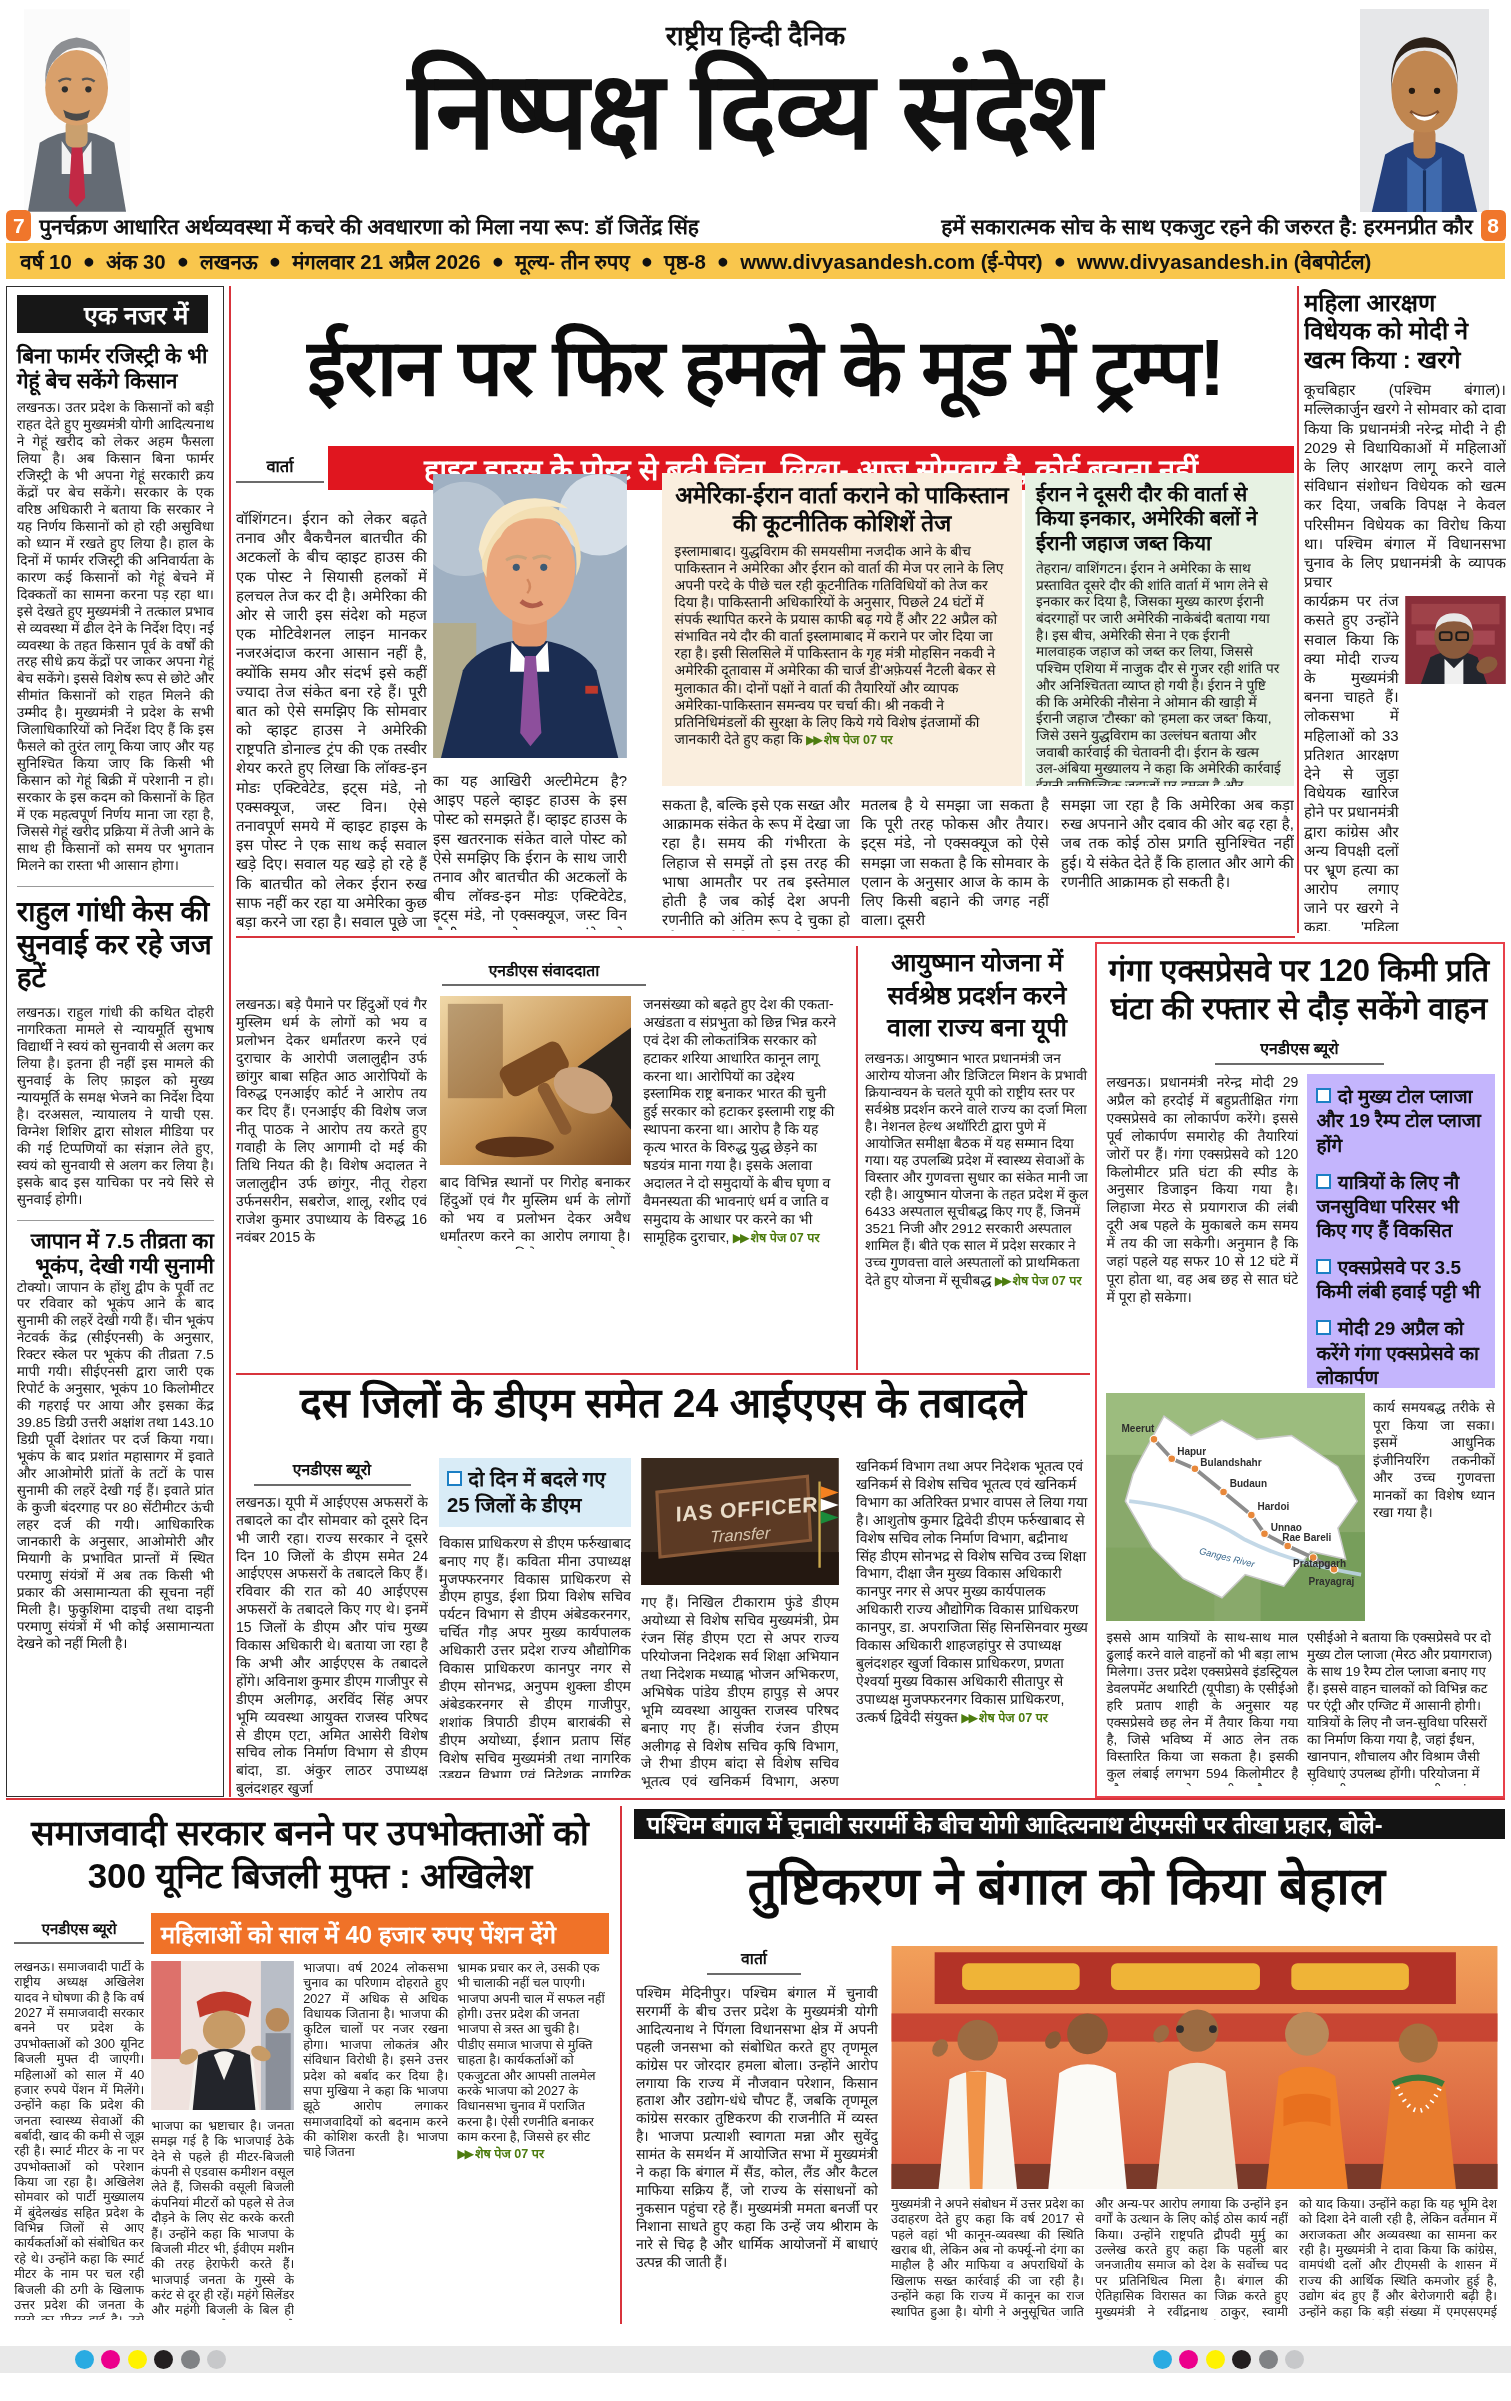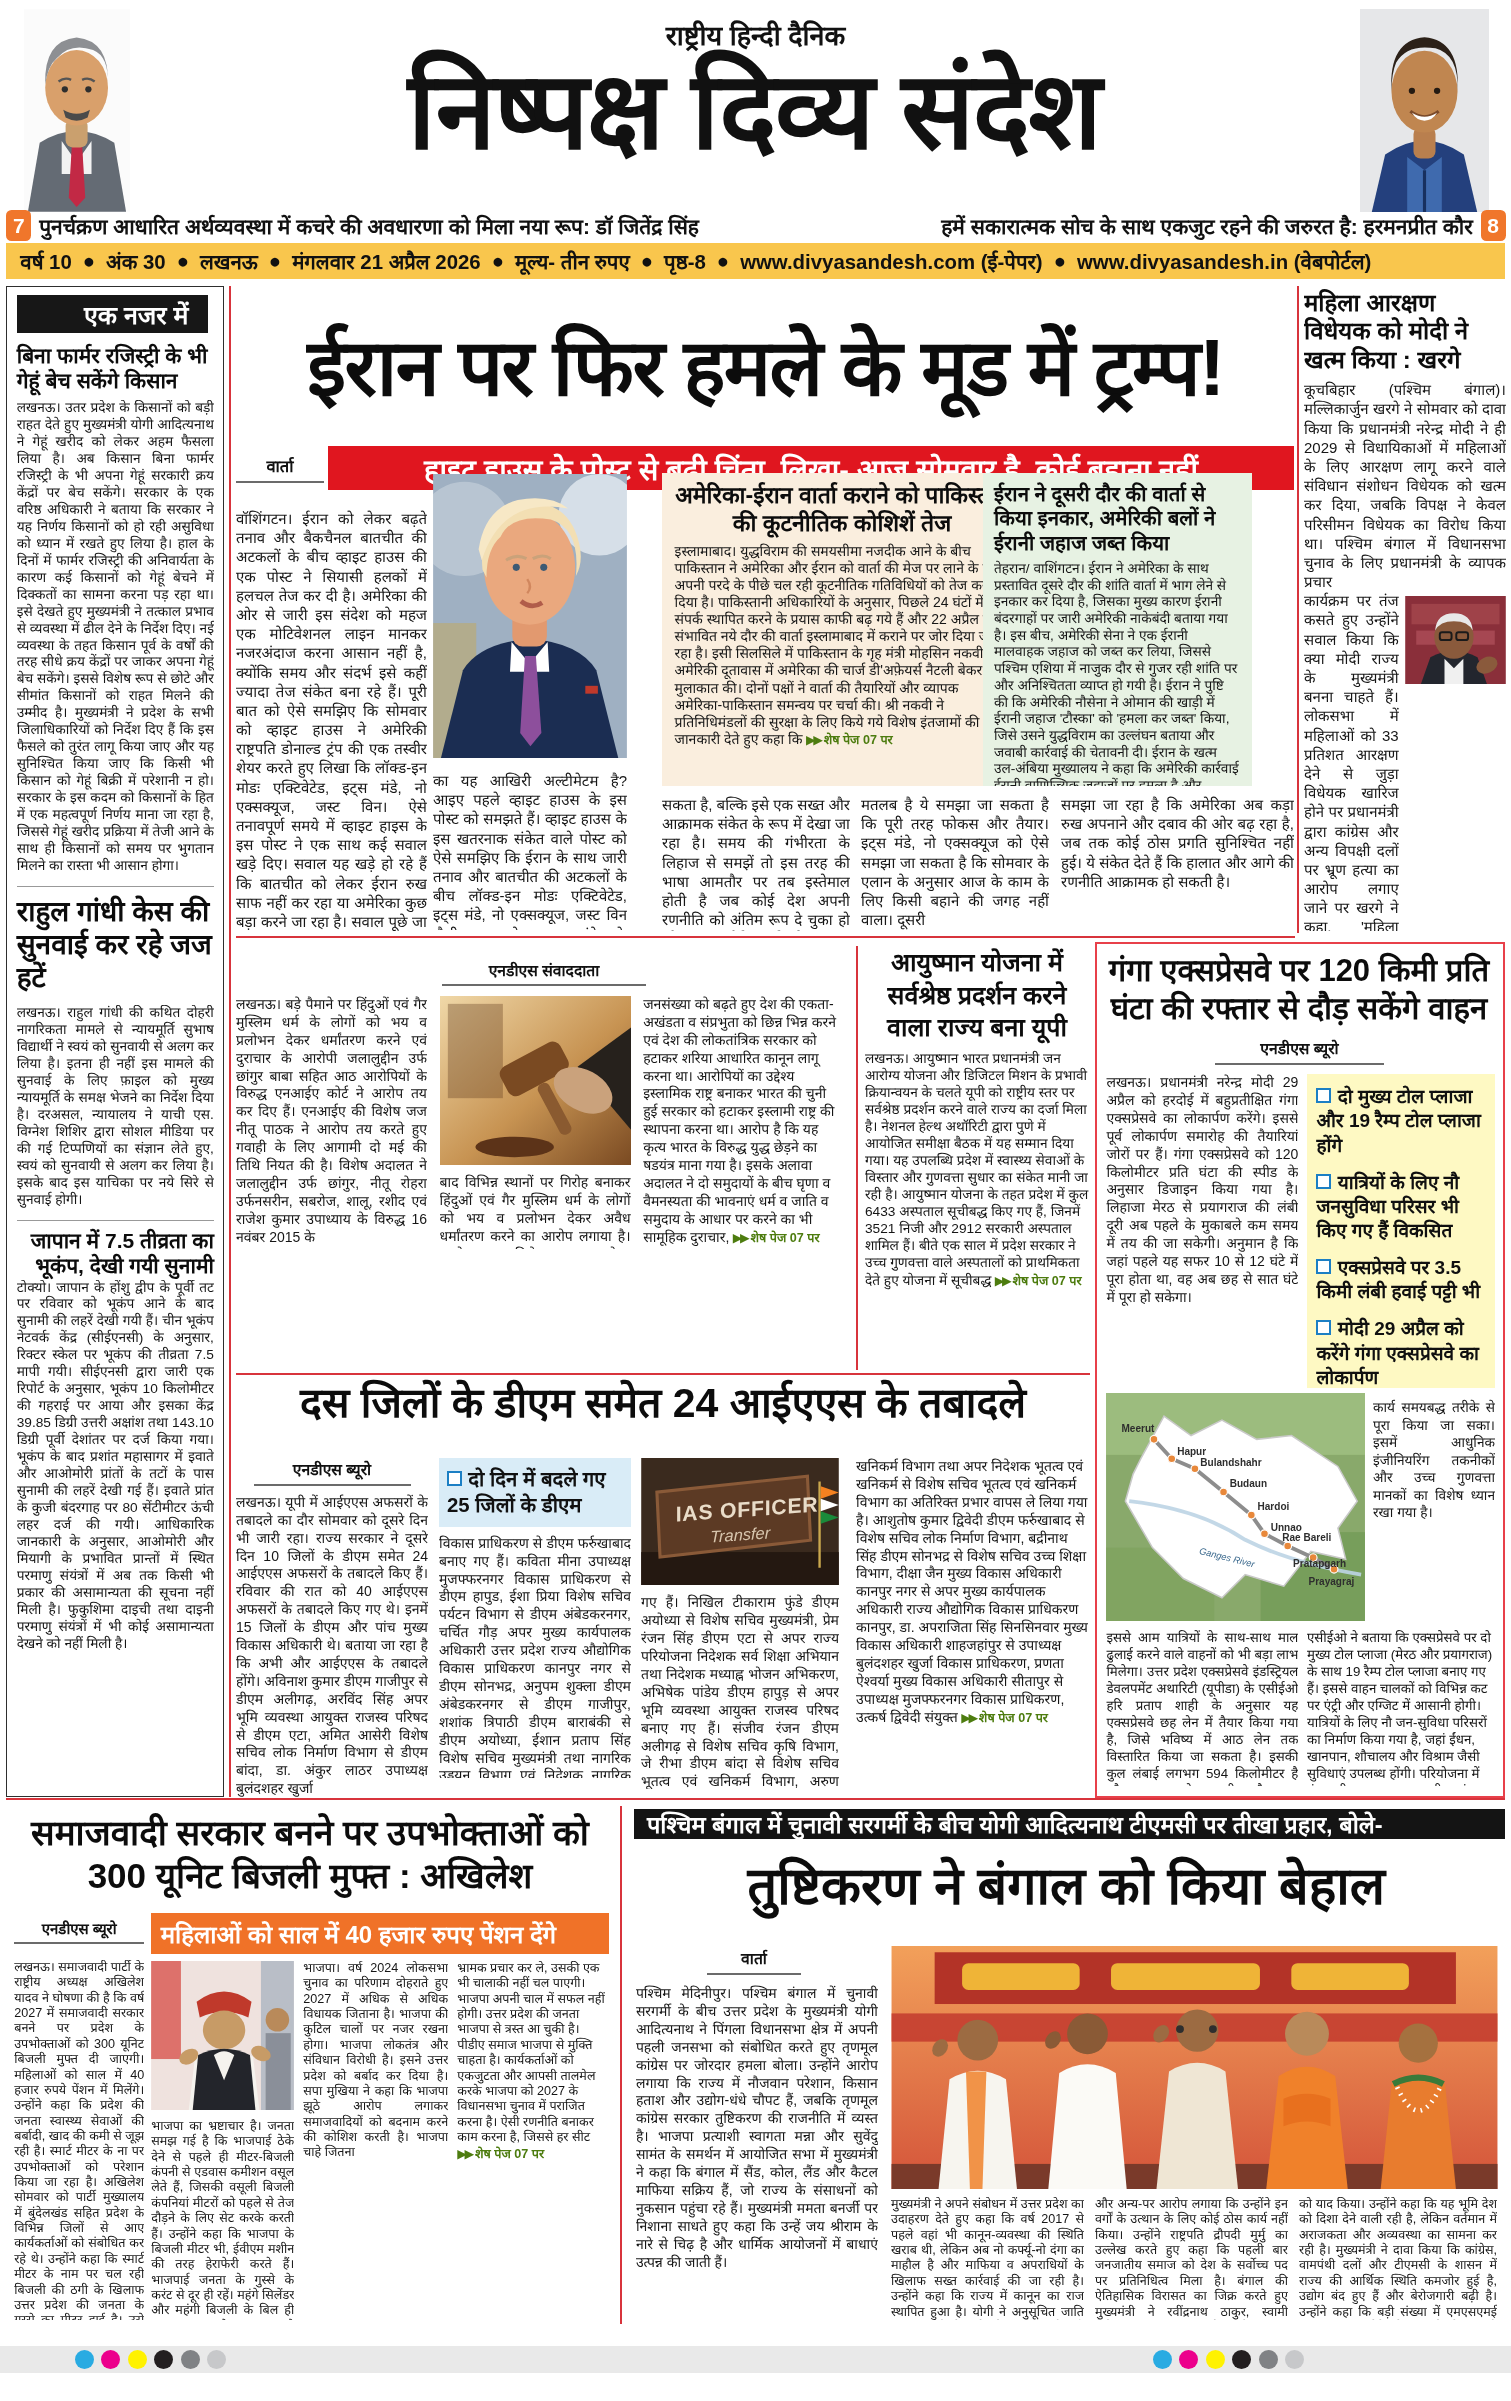--- a/index.html
+++ b/index.html
@@ -146,21 +146,21 @@
   </div>
 
   <div class="abs body" style="left:433px;top:771px;width:194px;height:159px;font-size:15px;">का यह आखिरी अल्टीमेटम है? आइए पहले व्हाइट हाउस के इस पोस्ट को समझते हैं। व्हाइट हाउस के इस खतरनाक संकेत वाले पोस्ट को ऐसे समझिए कि ईरान के साथ जारी तनाव और बातचीत की अटकलों के बीच लॉक्ड-इन मोडः एक्टिवेटेड, इट्स मंडे, नो एक्सक्यूज, जस्ट विन जैसी लाइन को साधारण संदेश के तौर पर नहीं माना जा</div>
 
   <div class="abs" style="left:662px;top:473px;width:360px;height:313px;background:#faeede;padding:9.4px 12.6px;box-sizing:border-box;overflow:hidden;">
     <div class="hl" style="font-size:23px;margin-bottom:6.3px;text-align:center;">अमेरिका-ईरान वार्ता कराने को पाकिस्तान की कूटनीतिक कोशिशें तेज</div>
     <div class="body" style="font-size:14px;line-height:1.22;display:inline;">इस्लामाबाद। युद्धविराम की समयसीमा नजदीक आने के बीच पाकिस्तान ने अमेरिका और ईरान को वार्ता की मेज पर लाने के लिए अपनी परदे के पीछे चल रही कूटनीतिक गतिविधियों को तेज कर दिया है। पाकिस्तानी अधिकारियों के अनुसार, पिछले 24 घंटों में संपर्क स्थापित करने के प्रयास काफी बढ़ गये हैं और 22 अप्रैल को संभावित नये दौर की वार्ता इस्लामाबाद में कराने पर जोर दिया जा रहा है। इसी सिलसिले में पाकिस्तान के गृह मंत्री मोहसिन नकवी ने अमेरिकी दूतावास में अमेरिका की चार्ज डी'अफ़ेयर्स नैटली बेकर से मुलाकात की। दोनों पक्षों ने वार्ता की तैयारियों और व्यापक अमेरिका-पाकिस्तान समन्वय पर चर्चा की। श्री नकवी ने प्रतिनिधिमंडलों की सुरक्षा के लिए किये गये विशेष इंतजामों की जानकारी देते हुए कहा कि</div>
     <span class="cont"><span class="arr">▶▶</span><span>शेष पेज 07 पर</span></span>
   </div>
 
-  <div class="abs" style="left:983px;top:473px;width:269px;height:313px;background:#e7f2e3;padding:9.4px 11px;box-sizing:border-box;overflow:hidden;">
+  <div class="abs" style="left:1025px;top:473px;width:269px;height:313px;background:#e7f2e3;padding:9.4px 11px;box-sizing:border-box;overflow:hidden;">
     <div class="hl" style="font-size:20.4px;margin-bottom:6.3px;">ईरान ने दूसरी दौर की वार्ता से किया इनकार, अमेरिकी बलों ने ईरानी जहाज जब्त किया</div>
     <div class="body" style="font-size:13.7px;line-height:1.22;display:inline;">तेहरान/ वाशिंगटन। ईरान ने अमेरिका के साथ प्रस्तावित दूसरे दौर की शांति वार्ता में भाग लेने से इनकार कर दिया है, जिसका मुख्य कारण ईरानी बंदरगाहों पर जारी अमेरिकी नाकेबंदी बताया गया है। इस बीच, अमेरिकी सेना ने एक ईरानी मालवाहक जहाज को जब्त कर लिया, जिससे पश्चिम एशिया में नाजुक दौर से गुजर रही शांति पर और अनिश्चितता व्याप्त हो गयी है। ईरान ने पुष्टि की कि अमेरिकी नौसेना ने ओमान की खाड़ी में ईरानी जहाज 'टौस्का' को 'हमला कर जब्त' किया, जिसे उसने युद्धविराम का उल्लंघन बताया और जवाबी कार्रवाई की चेतावनी दी। ईरान के खत्म उल-अंबिया मुख्यालय ने कहा कि अमेरिकी कार्रवाई ईरानी वाणिज्यिक जहाजों पर हमला है और</div>
     
   </div>
 
   <div class="abs body" style="left:662px;top:795px;width:188px;height:136px;font-size:15px;">सकता है, बल्कि इसे एक सख्त और आक्रामक संकेत के रूप में देखा जा रहा है। समय की गंभीरता के लिहाज से समझें तो इस तरह की भाषा आमतौर पर तब इस्तेमाल होती है जब कोई देश अपनी रणनीति को अंतिम रूप दे चुका हो और अब पीछे हटने के बजाय निर्णायक कदम उठाने के मूड में हो। अब यहां पर लॉक्ड-इन मोड का</div>
   <div class="abs body" style="left:861px;top:795px;width:188px;height:136px;font-size:15px;">मतलब है ये समझा जा सकता है कि पूरी तरह फोकस और तैयार। इट्स मंडे, नो एक्सक्यूज को ऐसे समझा जा सकता है कि सोमवार के एलान के अनुसार आज के काम के लिए किसी बहाने की जगह नहीं वाला। दूसरी</div>
   <div class="abs body" style="left:1061px;top:795px;width:233px;height:136px;font-size:15px;">समझा जा रहा है कि अमेरिका अब कड़ा रुख अपनाने और दबाव की ओर बढ़ रहा है, जब तक कोई ठोस प्रगति सुनिश्चित नहीं हुई। ये संकेत देते हैं कि हालात और आगे की रणनीति आक्रामक हो सकती है।</div>
 
   <div class="abs" style="left:1304px;top:289px;width:202px;height:642px;overflow:hidden;">
@@ -218,21 +218,21 @@
   <div class="abs" style="left:865px;top:946px;width:224px;height:424px;overflow:hidden;">
     <div class="hl center" style="font-size:25px;line-height:1.3;margin-bottom:7.9px;">आयुष्मान योजना में सर्वश्रेष्ठ प्रदर्शन करने वाला राज्य बना यूपी</div>
     <span class="body" style="font-size:13.7px;line-height:1.24;display:inline;">लखनऊ। आयुष्मान भारत प्रधानमंत्री जन आरोग्य योजना और डिजिटल मिशन के प्रभावी क्रियान्वयन के चलते यूपी को राष्ट्रीय स्तर पर सर्वश्रेष्ठ प्रदर्शन करने वाले राज्य का दर्जा मिला है। नेशनल हेल्थ अथॉरिटी द्वारा पुणे में आयोजित समीक्षा बैठक में यह सम्मान दिया गया। यह उपलब्धि प्रदेश में स्वास्थ्य सेवाओं के विस्तार और गुणवत्ता सुधार का संकेत मानी जा रही है। आयुष्मान योजना के तहत प्रदेश में कुल 6433 अस्पताल सूचीबद्ध किए गए हैं, जिनमें 3521 निजी और 2912 सरकारी अस्पताल शामिल हैं। बीते एक साल में प्रदेश सरकार ने उच्च गुणवत्ता वाले अस्पतालों को प्राथमिकता देते हुए योजना में सूचीबद्ध</span>
     <span class="cont"><span class="arr">▶▶</span><span>शेष पेज 07 पर</span></span>
   </div>
 
   <div class="abs" style="left:1095px;top:942px;width:410px;height:856px;border:2.4px solid #e8404a;box-sizing:border-box;">
     <div class="abs hl center" style="left:9.4px;top:7.9px;width:385px;font-size:31px;line-height:1.22;">गंगा एक्सप्रेसवे पर 120 किमी प्रति घंटा की रफ्तार से दौड़ सकेंगे वाहन</div>
     <div class="abs byline" style="left:118px;top:93px;width:169px;font-size:15.7px;">एनडीएस ब्यूरो</div>
     <div class="abs body" style="left:9.4px;top:130px;width:192px;height:314px;font-size:14px;">लखनऊ। प्रधानमंत्री नरेन्द्र मोदी 29 अप्रैल को हरदोई में बहुप्रतीक्षित गंगा एक्सप्रेसवे का लोकार्पण करेंगे। इससे पूर्व लोकार्पण समारोह की तैयारियां जोरों पर हैं। गंगा एक्सप्रेसवे को 120 किलोमीटर प्रति घंटा की स्पीड के अनुसार डिजाइन किया गया है। लिहाजा मेरठ से प्रयागराज की लंबी दूरी अब पहले के मुकाबले कम समय में तय की जा सकेगी। अनुमान है कि जहां पहले यह सफर 10 से 12 घंटे में पूरा होता था, वह अब छह से सात घंटे में पूरा हो सकेगा।</div>
-    <div class="abs" style="left:210px;top:130px;width:188px;height:314px;background:#fef9c3;padding:11px 9.4px;box-sizing:border-box;overflow:hidden;">
+    <div class="abs" style="left:210px;top:130px;width:188px;height:314px;background:#c4b5fd;padding:11px 9.4px;box-sizing:border-box;overflow:hidden;">
       <div class="bullet-item"><span class="sqmark"></span><span>दो मुख्य टोल प्लाजा और 19 रैम्प टोल प्लाजा होंगे</span></div>
       <div class="bullet-item"><span class="sqmark"></span><span>यात्रियों के लिए नौ जनसुविधा परिसर भी किए गए हैं विकसित</span></div>
       <div class="bullet-item"><span class="sqmark"></span><span>एक्सप्रेसवे पर 3.5 किमी लंबी हवाई पट्टी भी</span></div>
       <div class="bullet-item"><span class="sqmark"></span><span>मोदी 29 अप्रैल को करेंगे गंगा एक्सप्रेसवे का लोकार्पण</span></div>
     </div>
     <div class="abs" style="left:9.4px;top:449px;width:259px;height:228px;">
       <svg width="259" height="228" viewBox="0 0 335 295">
         <rect width="335" height="295" fill="#89a96b"></rect>
         <rect x="0" y="0" width="335" height="80" fill="#a9c98a" opacity="0.6"></rect>
         <rect x="200" y="180" width="135" height="115" fill="#6f9a54" opacity="0.7"></rect>

